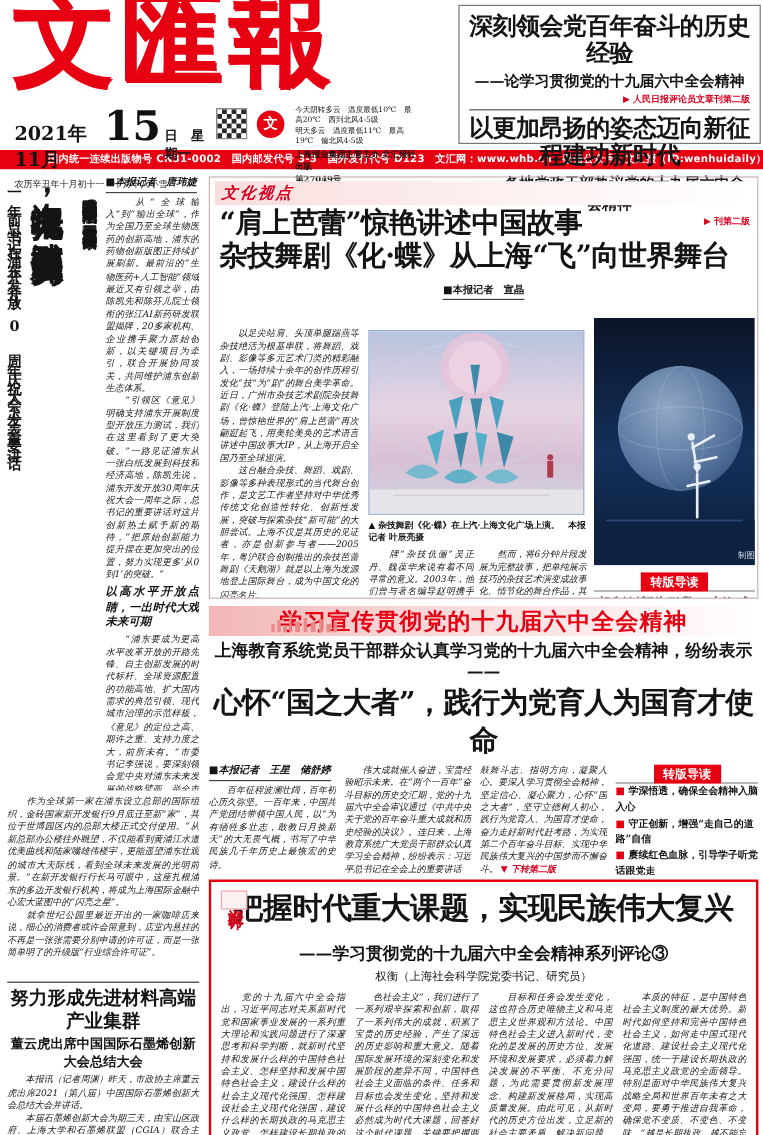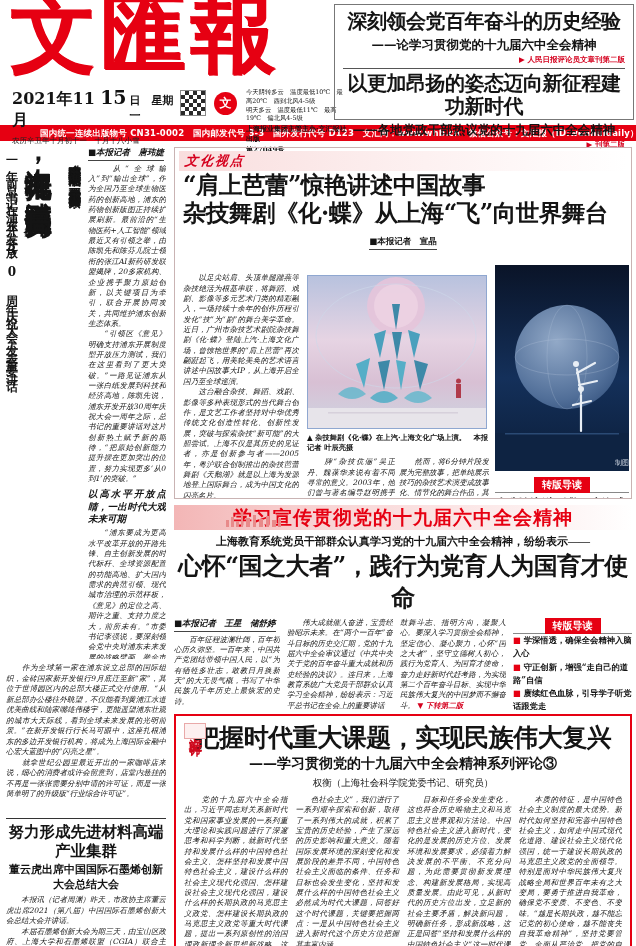--- a/index.html
+++ b/index.html
@@ -9,33 +9,33 @@
   .jump { color:#d5001e; font-weight:bold; }
   .just { text-align:justify;font-style:italic; }
   .pre { white-space:pre-line; }
 
   
   #header { position:relative; height:122px; }
   #masthead { position:absolute; left:10px; top:-14px; font-size:86px; font-weight:900;
               color:#e60012; letter-spacing:4px; line-height:1.1;
               text-shadow:1px 1px 0 #e60012; }
   #dateline { position:absolute; left:12px; top:86px; width:165px; }
-  #dateline .row { display:flex; align-items:baseline; gap:3px; font-weight:bold; } #date-day { font-size:19px; color:#111; }
+  #dateline .row { display:flex; align-items:baseline; gap:3px; font-weight:bold; } #date-day { font-size:34px; color:#111; }
   #date-suffix { font-size:11px; } #lunar { font-size:7.5px; margin-top:5px; color:#222; }
   #qr { position:absolute; left:180px; top:90px; width:26px; height:26px;
         background:repeating-conic-gradient(#2a2a2a 0 25%, #fff 0 50%); background-size:8px 8px;
         border:1px solid #888; }
   #logo { position:absolute; left:214px; top:92px; width:23px; height:23px; border-radius:50%;
           background:#e60012; color:#fff; font-size:12px; font-weight:bold;
           display:flex; align-items:center; justify-content:center; }
   #pubinfo { position:absolute; left:246px; top:88px; width:102px; font-size:6.3px; line-height:1.4; }
   #pubinfo .bold { font-weight:bold; font-size:7px; margin-top:1px; }
   #pages-today { text-align:right; font-weight:bold; font-size:7px; }
 
-  #topright { position:absolute; right:2px; top:4px; width:300px; height:116px;
+  #topright { position:absolute; right:2px; top:4px; width:252px; height:116px;
               border:1px solid #777; padding:5px 8px 3px; }
   .tr-h { font-size:20px; font-weight:900; text-align:center; letter-spacing:-0.5px; line-height:1.15; }
   .tr-sub { font-size:12.5px; font-weight:bold; text-align:center; margin-top:4px; }
   .tr-ref { font-size:7.5px; color:#d5001e; text-align:right; font-weight:bold; margin-top:1px; }
   .tr-div { border-top:1px solid #555; margin:3px 0; }
 
   
   #infobar { margin-top:3px; height:16px; background:#e60012; color:#fff;
              font-family:"DejaVu Sans","Liberation Sans",sans-serif;
              font-size:8.5px; font-weight:bold; line-height:16px; padding-left:40px;
@@ -94,37 +94,37 @@
   .zb-text { font-size:11.5px; font-weight:bold; line-height:1.35; margin-top:3px; text-align:center; }
 
   
   #banner { height:25px; margin:6px 0 4px;
             background:linear-gradient(90deg,#f3b6b6,#f8d6d6 35%,#fceaea 70%,#fff);
             display:flex; align-items:center; justify-content:center; position:relative; }
   #banner-text { color:#e60012; font-size:19px; font-weight:900; letter-spacing:1px; }
   #skyline { position:absolute; left:52px; bottom:3px; }
 
   
-  #edu-kicker { text-align:center; font-size:11px; font-weight:bold;font-family:Liberation Serif, serif; }
+  #edu-kicker { text-align:center; font-size:14px; font-weight:bold; }
   #edu-h { text-align:center; font-size:24px; font-weight:900; margin:1px 0 4px; letter-spacing:-0.5px; }
   #edu-row { display:flex; gap:7px; height:92px; overflow:hidden; }
   .edu-col { width:106px; flex:none; }
   #edu-box { flex:1; }
   .bullet { font-size:8.3px; font-weight:bold; line-height:1.6; }
   .bullet::before { content:"■ "; color:#e60012; }
 
   
   #shiping { border:2px solid #e60012; border-bottom-width:4px; margin-top:4px;
              height:262px; padding:5px 8px; overflow:hidden; }
   #sp-head { position:relative; text-align:center; }
   #sp-tag { position:absolute; left:0; top:2px; writing-mode:vertical-rl; text-orientation:upright;
             color:#cf0a1e; font-weight:900; font-size:13px; letter-spacing:2px;
             background:#fdf0f0; border:1px solid #e9a9a9; padding:3px 1px; }
   #sp-h { font-size:25px; font-weight:900; letter-spacing:-0.5px; }
-  #sp-sub { font-size:14px; font-weight:bold; margin-top:1px; }
+  #sp-sub { font-size:14px; font-weight:bold; margin-top:13px; }
   #sp-byline { font-size:9.5px; margin:4px 0 5px; }
   #sp-cols { display:flex; gap:8px; height:160px; overflow:hidden; }
   .sp-col { flex:1; min-width:0; font-size:7.5px; line-height:1.38; }
 </style>
 </head>
 <body>
 
 <div id="header">
   <div id="masthead">文匯報</div>
 

